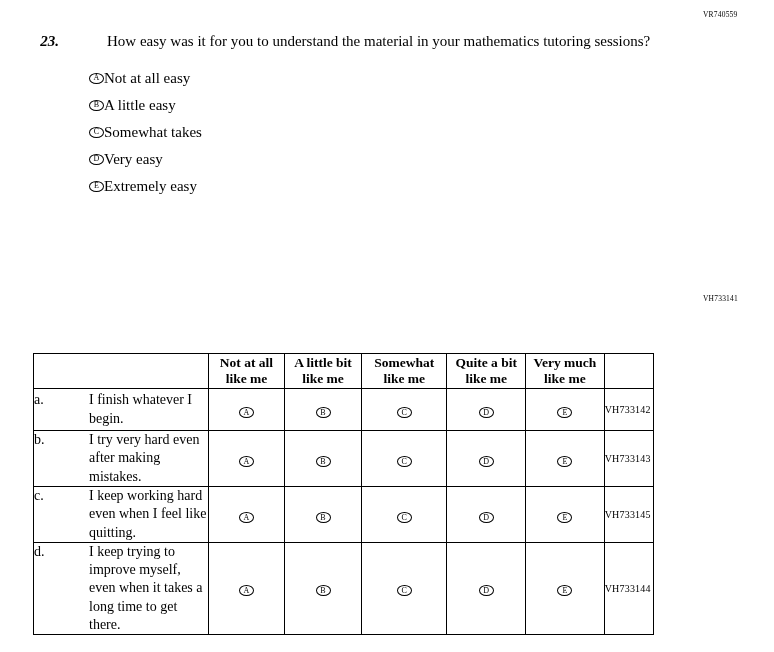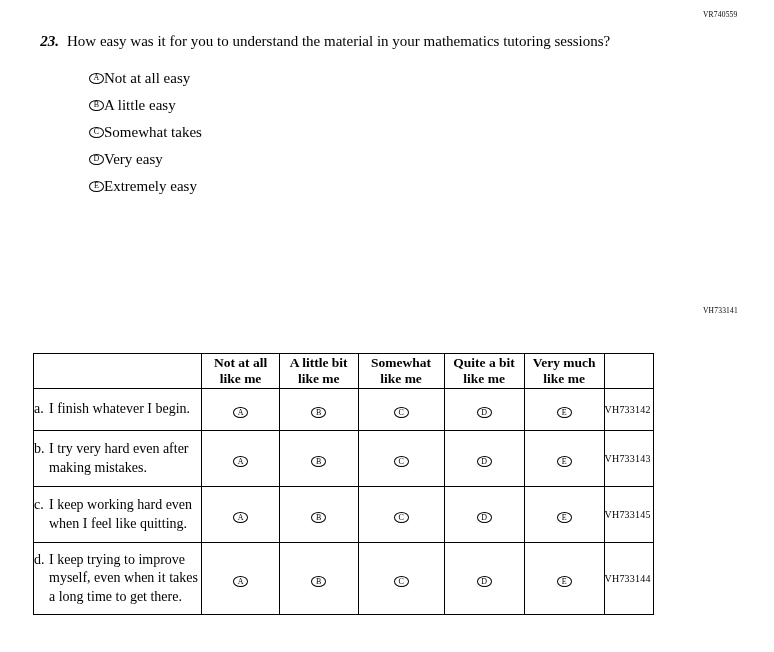--- a/index.html
+++ b/index.html
@@ -37,20 +37,21 @@
     flex: 0 0 26px;
     text-align: right;
     padding-right: 8px;
     line-height: 1.35;
     font-style: italic;
   }
   .q-text {
     font-size: 15px;
     line-height: 1.35;
     max-width: 595px;
+    margin-left: 40px;
   }
   .q-text .bold {
     font-weight: bold;
   }
 
   
   .options {
     margin-top: 14px;
     margin-left: 56px;
   }
@@ -128,20 +129,21 @@
     width: 15px;
   }
   .stem-inner {
     display: flex;
   }
   .stem-inner .letter {
     flex: 0 0 15px;
   }
   .stem-inner .body {
     flex: 1 1 auto;
+    margin-left: 40px;
   }
   .opt-cell {
     text-align: center;
   }
   .code-cell {
     font-size: 10px;
     letter-spacing: 0.2px;
   }
   .bubble-center {
     display: inline-flex;
@@ -196,21 +198,21 @@
       </div>
       <div class="opt">
         <span class="bubble">
             <span>E</span>
           </span>
         <span class="opt-label">Extremely easy</span>
       </div>
     </div>
   </div>
 
-  <div class="code" style="left:703px; top:294px;margin-top:12px;">VH733141</div>
+  <div class="code" style="left:703px; top:294px;">VH733141</div>
 
 
   <table class="matrix">
     <colgroup>
       <col class="col-stem">
       <col class="col-opt">
       <col class="col-opt">
       <col class="col-opt">
       <col class="col-opt">
       <col class="col-opt">

